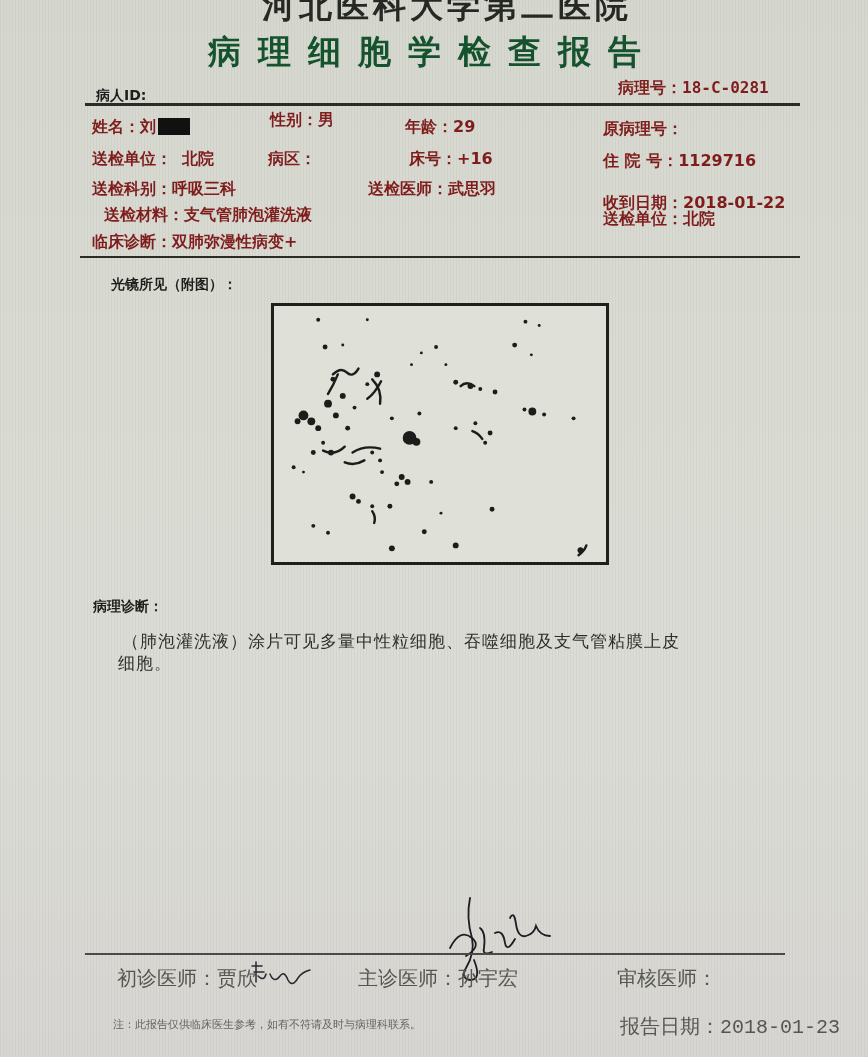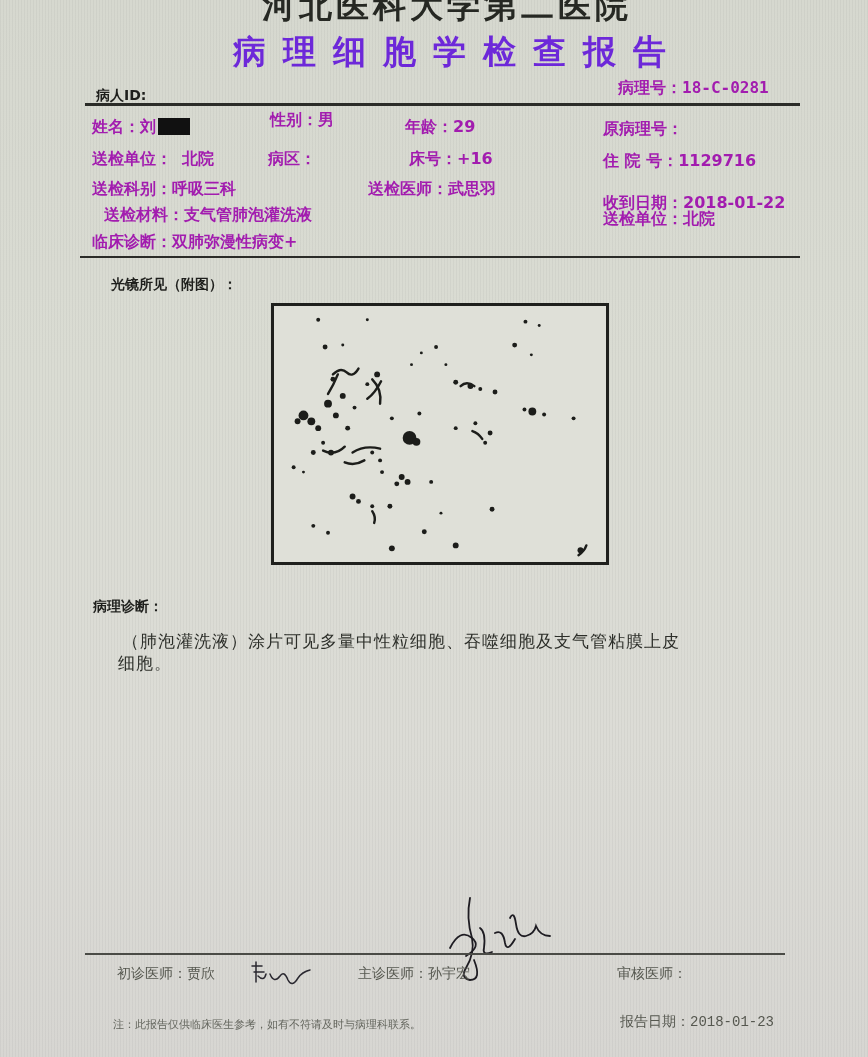--- a/index.html
+++ b/index.html
@@ -15,32 +15,32 @@
         repeating-linear-gradient(90deg, rgba(0,0,0,0.035) 0 1px, rgba(255,255,255,0) 1px 3px),
         linear-gradient(180deg, #d6d8cf 0%, #dadcd3 35%, #dcdcd6 70%, #d7d6d2 100%);
     }
     .abs { position: absolute; white-space: nowrap; }
     .hospital {
       left: 262px; top: -16px; font-size: 33px; font-weight: bold;
       letter-spacing: 4px; color: #262823;
     }
     .title {
       left: 208px; top: 30px; font-size: 33px; font-weight: bold;
-      letter-spacing: 17px; color: #6d28d9; margin-left: 25px;
+      letter-spacing: 17px; color: #14532d;
     }
     .bold-sm { font-size: 14px; font-weight: bold; }
-    .field { font-size: 16px; font-weight: bold; color: #a21caf; }
+    .field { font-size: 16px; font-weight: bold; color: #7f1d1d; }
     .rule { position: absolute; background: #2b2c28; }
     .figure {
       position: absolute; left: 271px; top: 303px; width: 338px; height: 262px;
       border: 3px solid #1f201d; background: #dfe0d8;
     }
     .figure svg { width: 100%; height: 100%; display: block; }
     .diag { font-size: 17px; color: #2c2e29; letter-spacing: 1px; }
-    .footer { font-size: 14px; color: #55574f; }
+    .footer { font-size: 20px; color: #55574f; }
     .footer-note { font-size: 11px; color: #64665e; }
   </style>
 </head>
 <body>
 
 <div class="abs hospital">河北医科大学第二医院</div>
 <div class="abs title">病理细胞学检查报告</div>
 
 <div class="abs bold-sm" style="left:96px; top:87px;">
   <span>病人ID:</span><span></span>

